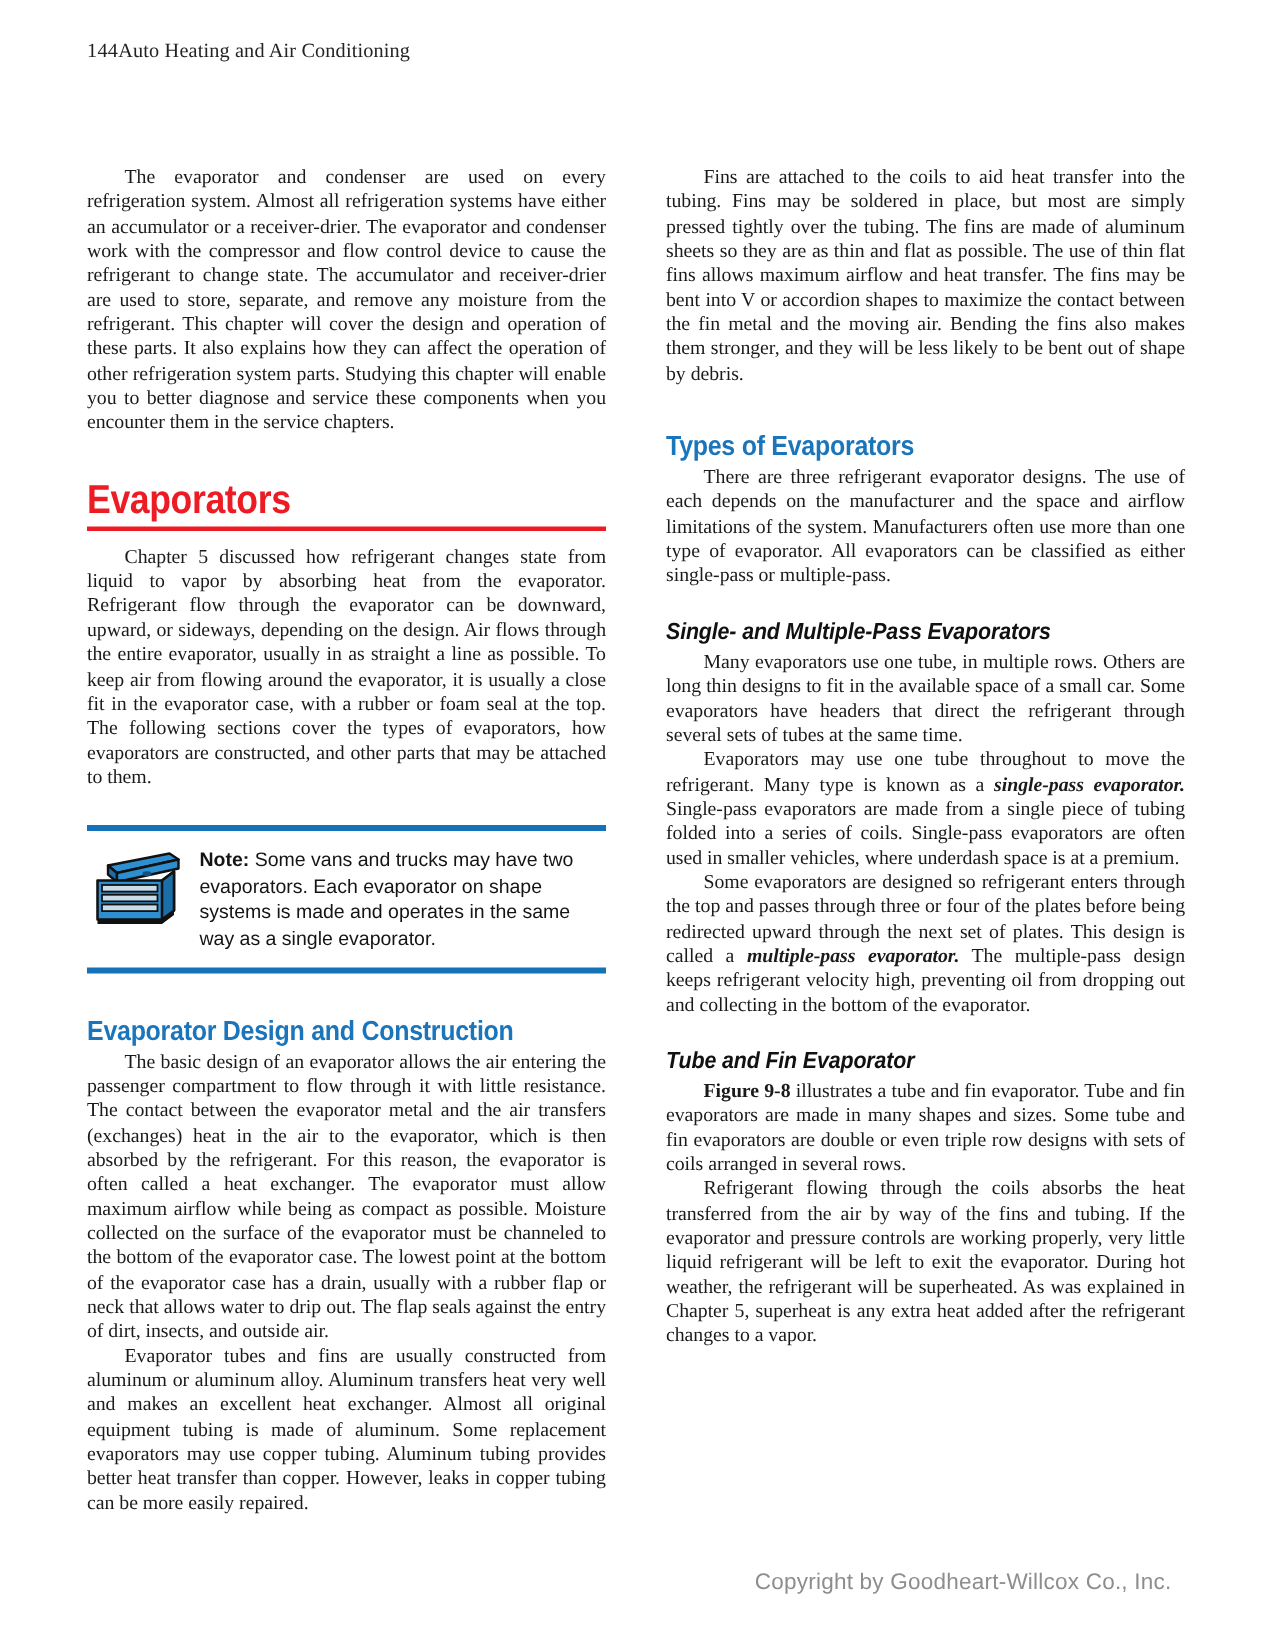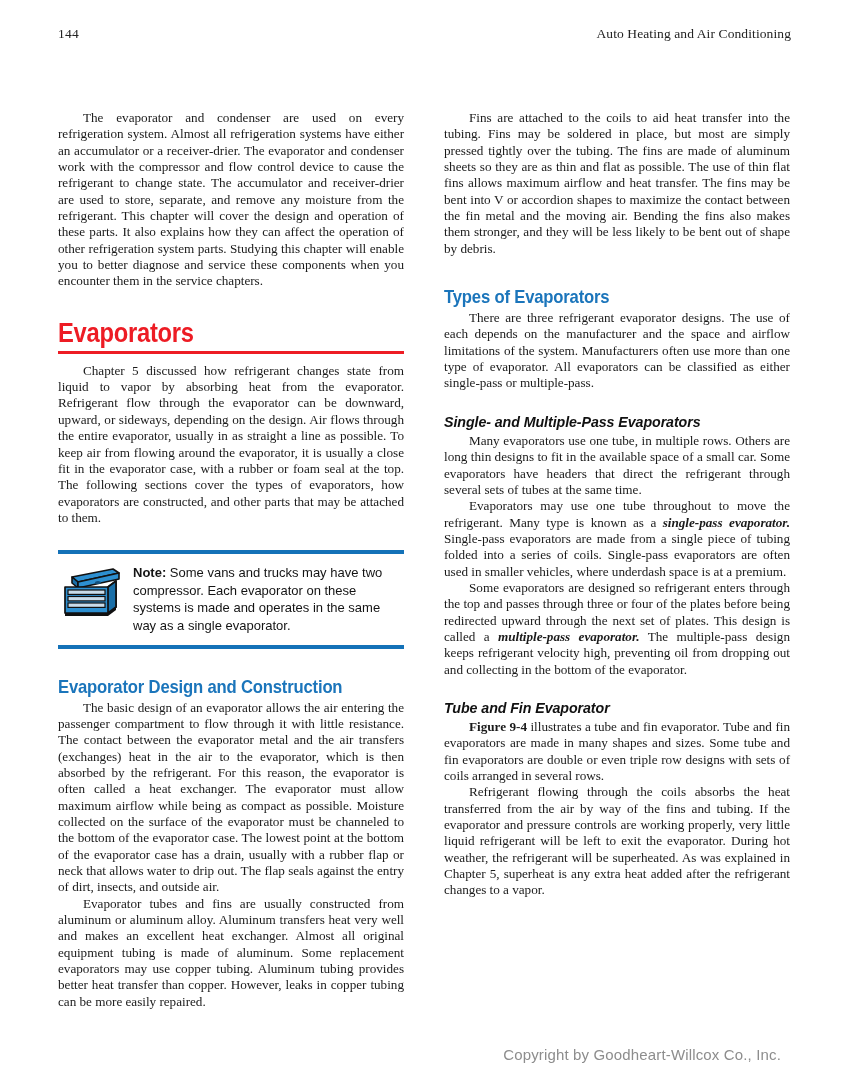--- a/index.html
+++ b/index.html
@@ -24,21 +24,20 @@
     height: 1087px;
   }
 
   
   .running-head {
     position: absolute;
     left: 58px;
     top: 26px;
     width: 733px;
     display: flex;
-    justify-content: space-between;
     align-items: baseline;
     font-family: "Liberation Serif", "DejaVu Serif", serif;
     font-size: 13.5px;
     color: #232323;
   }
   .folio { letter-spacing: .2px; }
   .book-title { letter-spacing: .1px; }
 
   
   .columns {
@@ -191,21 +190,21 @@
             <polygon points="50,22 58,16 58,42 50,48" fill="#1A6FA8" stroke="#111111" stroke-width="1.7" stroke-linejoin="round"></polygon>
 
             <rect x="10" y="25" width="37" height="4.4" fill="#C9DCEA" stroke="#111111" stroke-width="1.2"></rect>
             <rect x="10" y="31.5" width="37" height="4.4" fill="#C9DCEA" stroke="#111111" stroke-width="1.2"></rect>
             <rect x="10" y="38" width="37" height="4.4" fill="#C9DCEA" stroke="#111111" stroke-width="1.2"></rect>
 
             <polygon points="7,48 50,48 58,42 58,45 50,51 7,51" fill="#111111"></polygon>
           </svg>
         </span>
         <div class="note-text">
-          <span class="note-label">Note:</span><span> Some vans and trucks may have two compressor. Each evaporator on these systems is made and operates in the same way as a single evaporator.</span>
+          <span class="note-label">Note:</span><span> Some vans and trucks may have two evaporators. Each evaporator on shape systems is made and operates in the same way as a single evaporator.</span>
         </div>
       </div>
 
       <h2 class="b-head">Evaporator Design and Construction</h2>
 
       <p class="body">The basic design of an evaporator allows the air entering the passenger compartment to flow through it with little resistance. The contact between the evaporator metal and the air transfers (exchanges) heat in the air to the evaporator, which is then absorbed by the refrigerant. For this reason, the evaporator is often called a heat exchanger. The evaporator must allow maximum airflow while being as compact as possible. Moisture collected on the surface of the evaporator must be channeled to the bottom of the evaporator case. The lowest point at the bottom of the evaporator case has a drain, usually with a rubber flap or neck that allows water to drip out. The flap seals against the entry of dirt, insects, and outside air.</p>
       <p class="body">Evaporator tubes and fins are usually constructed from aluminum or aluminum alloy. Aluminum transfers heat very well and makes an excellent heat exchanger. Almost all original equipment tubing is made of aluminum. Some replacement evaporators may use copper tubing. Aluminum tubing provides better heat transfer than copper. However, leaks in copper tubing can be more easily repaired.</p>
 
     </div>
 
@@ -227,21 +226,21 @@
 
       <p class="body"><span>Evaporators may use one tube throughout to move the refrigerant. Many type is known as a </span><b class="term">single-pass evaporator.</b><span> Single-pass evaporators are made from a single piece of tubing folded into a series of coils. Single-pass evaporators are often used in smaller vehicles, where underdash space is at a premium.</span></p>
 
       <p class="body"><span>Some evaporators are designed so refrigerant enters through the top and passes through three or four of the plates before being redirected upward through the next set of plates. This design is called a </span><b class="term">multiple-pass evaporator.</b><span> The multiple-pass design keeps refrigerant velocity high, preventing oil from dropping out and collecting in the bottom of the evaporator.</span></p>
 
       <div class="gap-md"></div>
 
       <h3 class="c-head">Tube and Fin Evaporator</h3>
 
 
-      <p class="body"><b class="figref">Figure 9-4</b><span> illustrates a tube and fin evaporator. Tube and fin evaporators are made in many shapes and sizes. Some tube and fin evaporators are double or even triple row designs with sets of coils arranged in several rows.</span></p>
+      <p class="body"><b class="figref">Figure 9-8</b><span> illustrates a tube and fin evaporator. Tube and fin evaporators are made in many shapes and sizes. Some tube and fin evaporators are double or even triple row designs with sets of coils arranged in several rows.</span></p>
 
       <p class="body">Refrigerant flowing through the coils absorbs the heat transferred from the air by way of the fins and tubing. If the evaporator and pressure controls are working properly, very little liquid refrigerant will be left to exit the evaporator. During hot weather, the refrigerant will be superheated. As was explained in Chapter 5, superheat is any extra heat added after the refrigerant changes to a vapor.</p>
 
     </div>
   </div>
 
   <div class="copyright">Copyright by Goodheart-Willcox Co., Inc.</div>
 
 </div>
 

